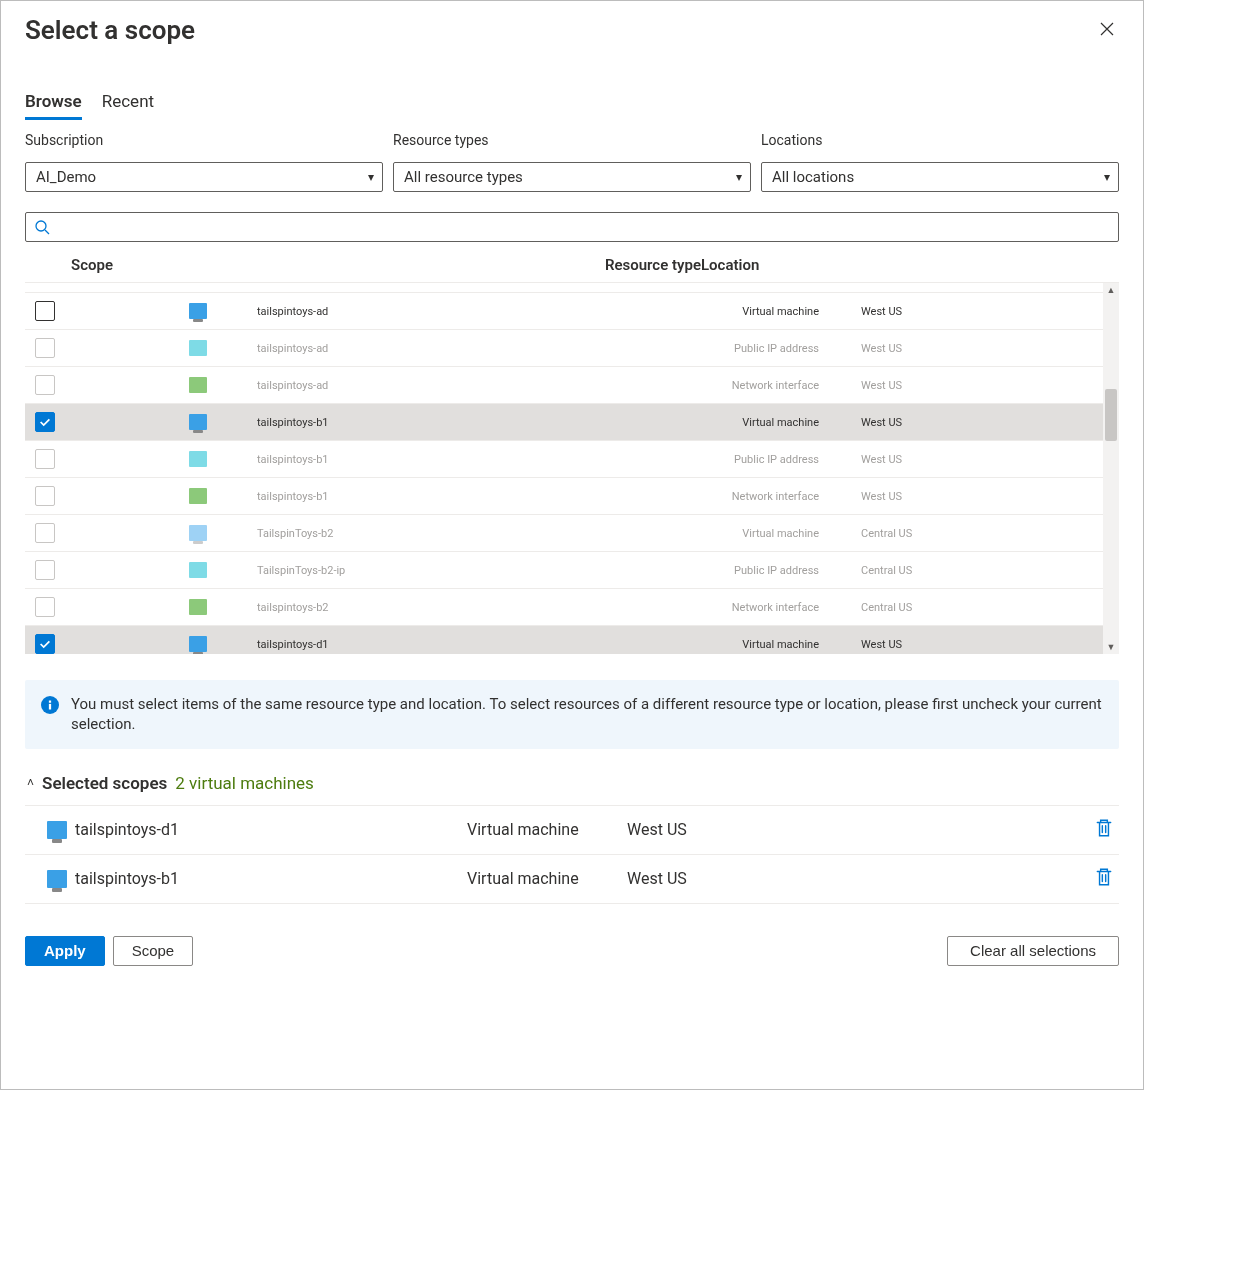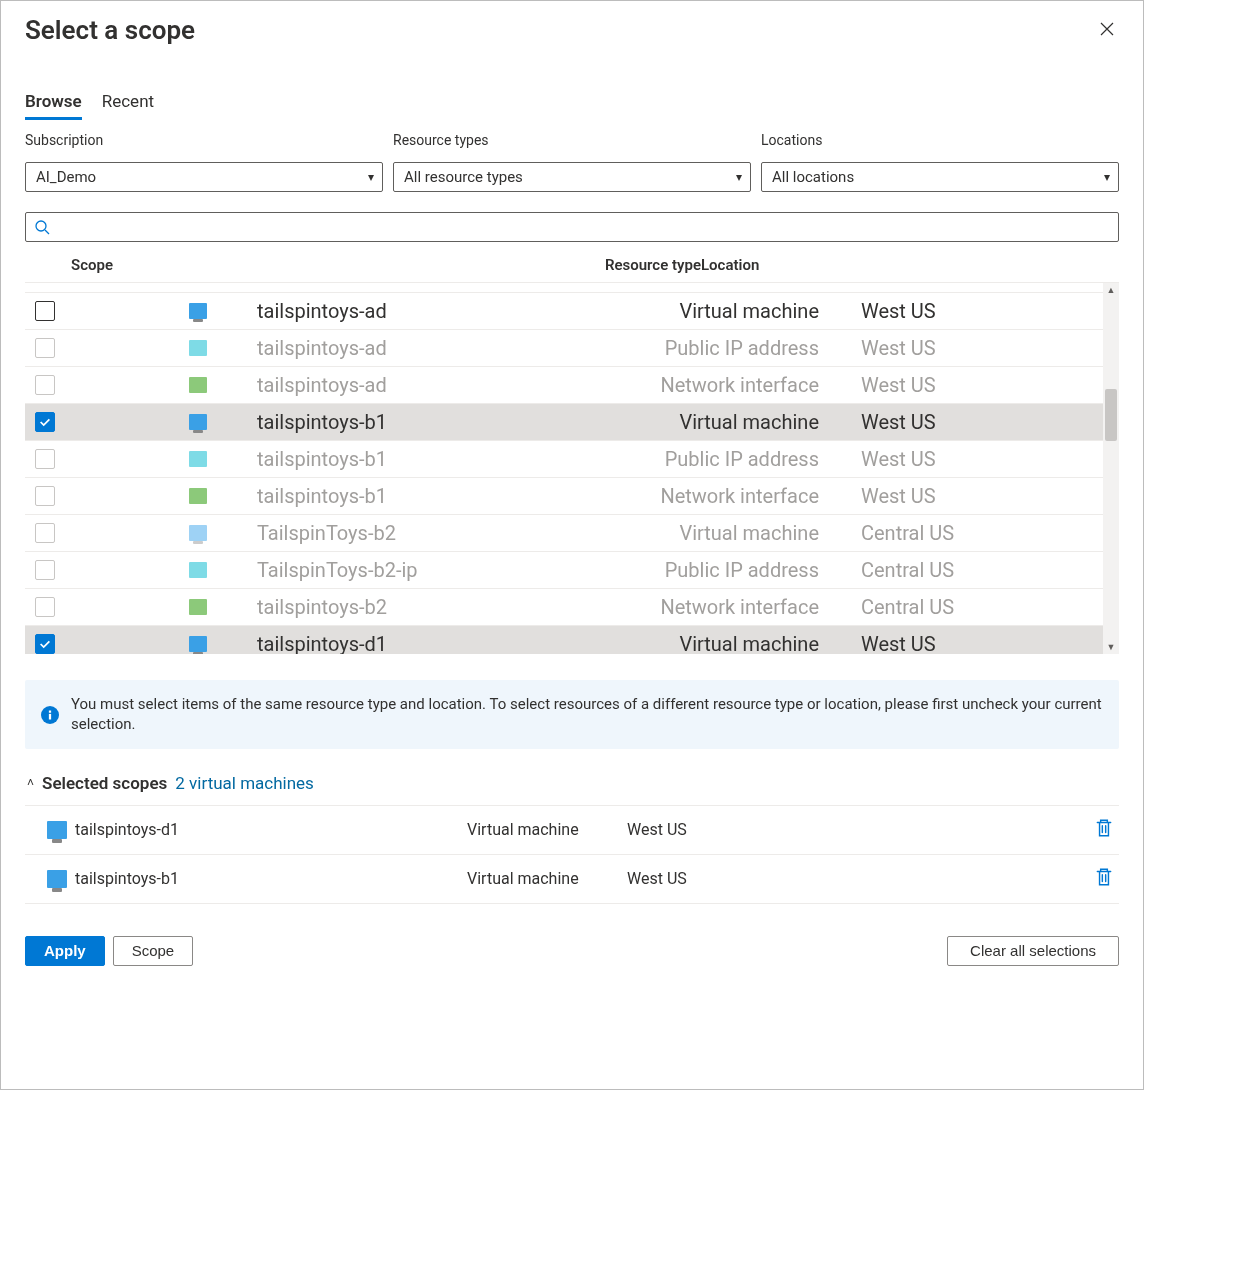--- a/index.html
+++ b/index.html
@@ -119,21 +119,21 @@
   .rows {
     height: 100%;
     padding-right: 16px;
   }
   .row {
     display: flex;
     align-items: center;
     height: 37px;
     border-bottom: 1px solid #edebe9;
     padding-left: 10px;
-    font-size: 20px;
+    font-size: 11px;
     gap: 42px;
   }
   .row.partial-top { height: 10px; border-top: none; }
   .row.partial-top .cb, .row.partial-top .res-icon, .row.partial-top .col-scope,
   .row.partial-top .col-type, .row.partial-top .col-loc { opacity: 0; }
   .row.disabled { color: #a19f9d; }
   .row.selected { background: #e1dfdd; }
   .cb {
     width: 20px; height: 20px;
     border: 1px solid #323130;
@@ -172,39 +172,39 @@
     background:#f3f2f1;
     display:flex; flex-direction:column; align-items:center;
   }
   .fake-scrollbar .arrow { font-size:9px; color:#605e5c; padding:2px 0; cursor:pointer;}
   .fake-scrollbar .track { flex:1; position:relative; width:100%; }
   .fake-scrollbar .thumb {
     position:absolute; left:2px; right:2px; top:92px; height:52px;
     background:#c8c6c4; border-radius:2px;
   }
   .info-bar {
-    display:flex; align-items:center;
+    display:flex; align-items:flex-start;
     background:#eff6fc;
     padding:14px 16px;
     border-radius:2px;
     margin-top: 26px;
     margin-bottom: 24px;
     font-size:15px;
     line-height:1.35;
   }
   .info-bar svg { width:18px; height:18px; flex:none; margin-right:12px; margin-top:2px;}
   .selected-head {
     display:flex; align-items:center; gap:8px;
     font-size:17px;
     margin-bottom: 12px;
     padding-left: 2px;
   }
   .selected-head .cv { font-size:12px; }
   .selected-head strong { font-weight:600; }
-  .selected-head .summary { color:#0369a1; font-weight:400; }
+  .selected-head .summary { color:#4d7c0f; font-weight:400; }
   .sel-row {
     display:flex; align-items:center;
     border-bottom:1px solid #edebe9;
     padding: 12px 0 12px 22px;
     font-size:16px;
   }
   .sel-row:first-of-type { border-top:1px solid #edebe9; }
   .sel-name { width: 420px; display:flex; align-items:center; gap:8px;}
   .sel-type { width: 160px; }
   .sel-loc  { flex:1; }

